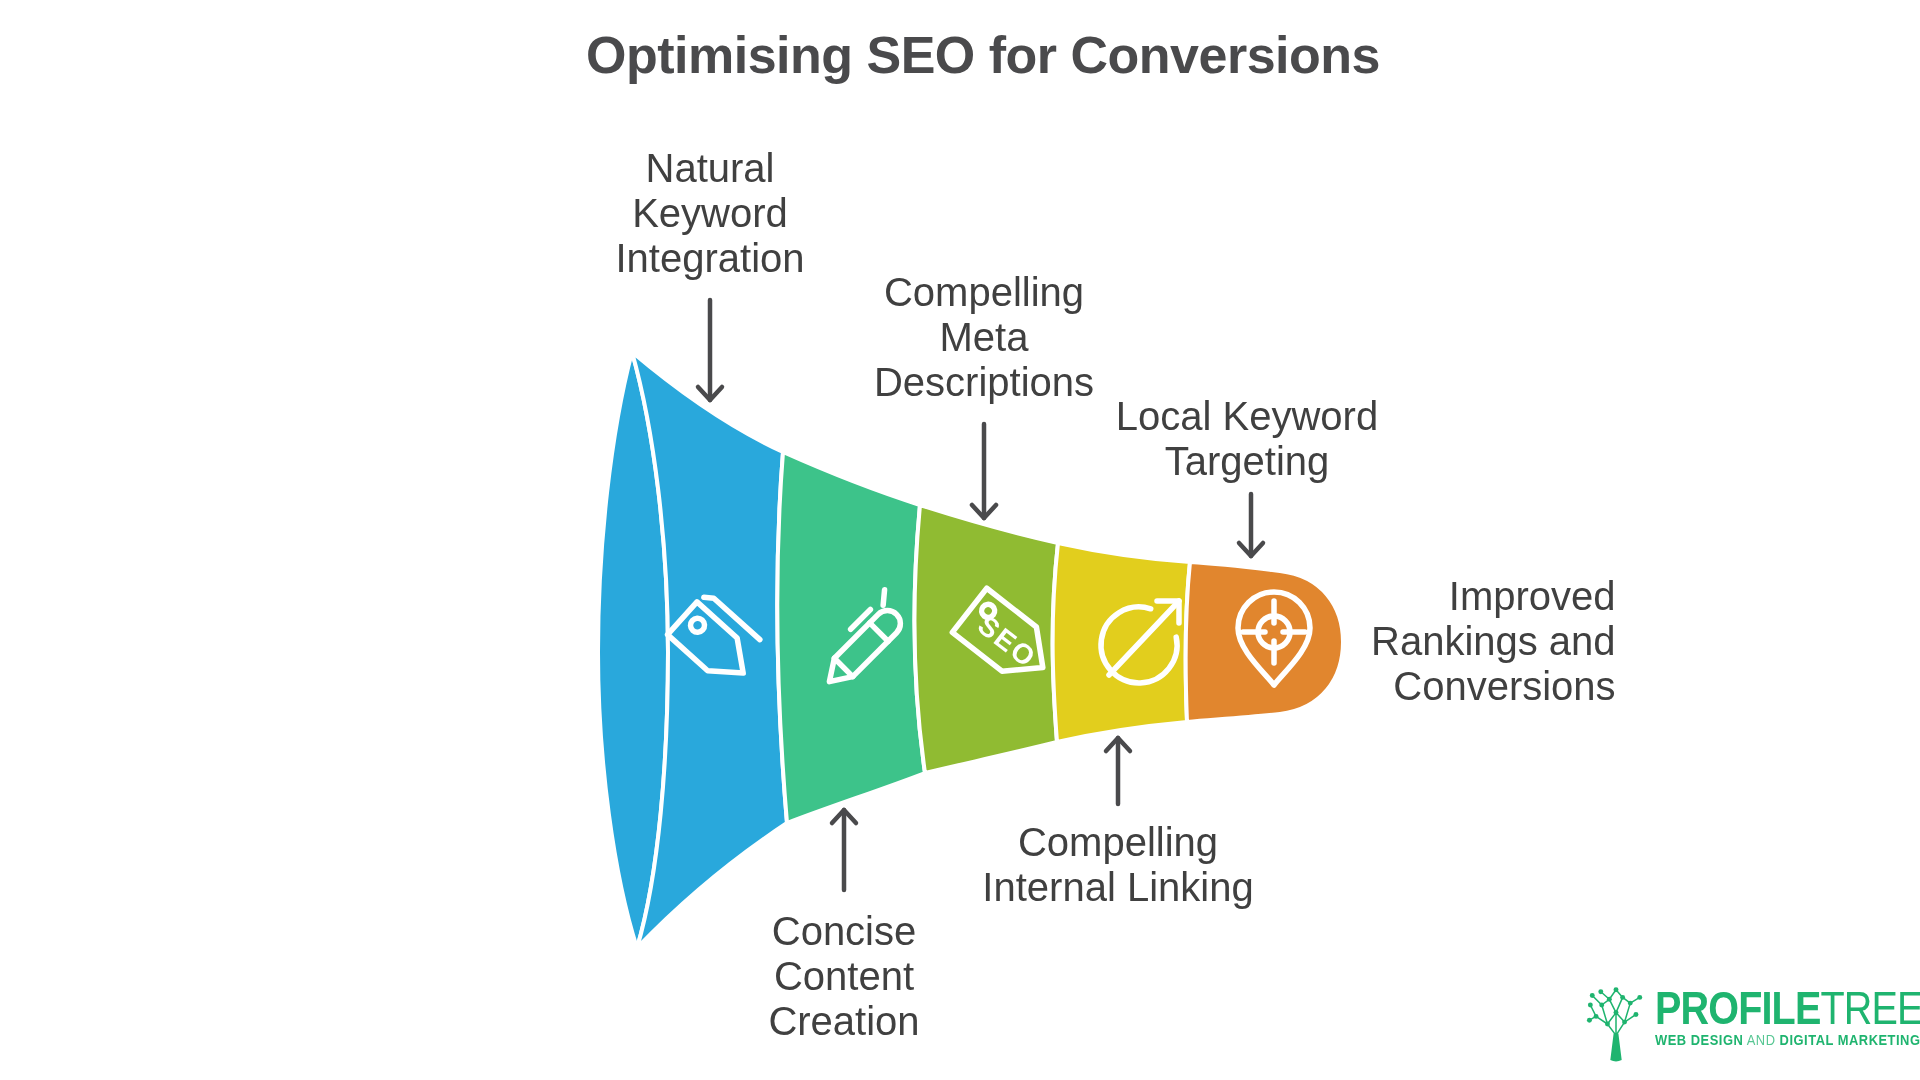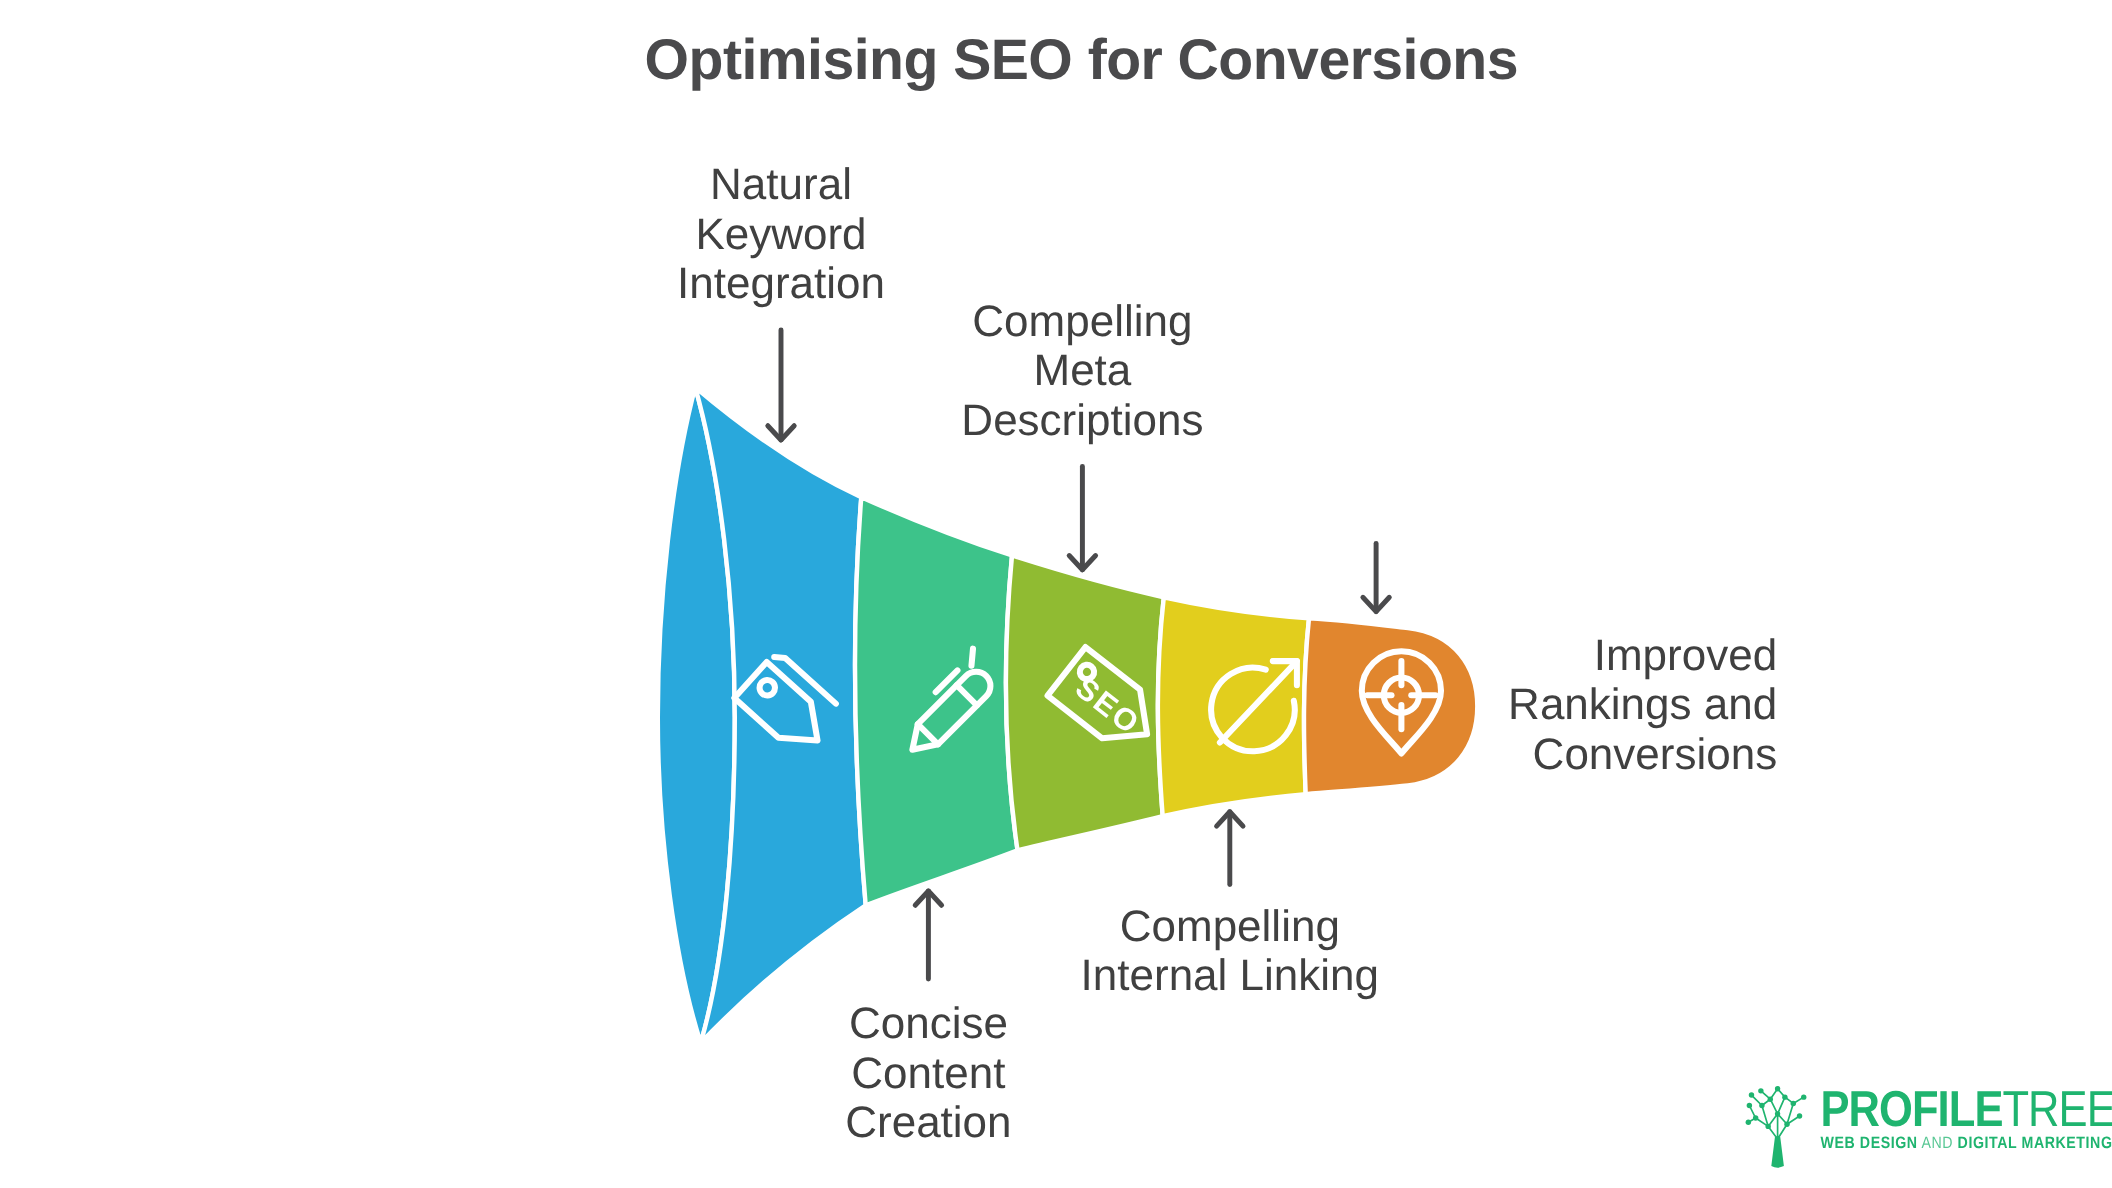--- a/index.html
+++ b/index.html
@@ -131,20 +131,22 @@
   </svg>
 
   <div class="label" style="left:710px;top:146px;">Natural
 Keyword
 Integration</div>
 
   <div class="label" style="left:984px;top:270px;">Compelling
 Meta
 Descriptions</div>
 
+  <div class="label" style="left:1247px;top:394px;">Local Keyword
+Targeting</div>
 
   <div class="label" style="left:844px;top:909px;">Concise
 Content
 Creation</div>
 
   <div class="label" style="left:1118px;top:820px;">Compelling
 Internal Linking</div>
 
 
   <div class="label left-align" style="left:1371px;top:574px;">Improved

